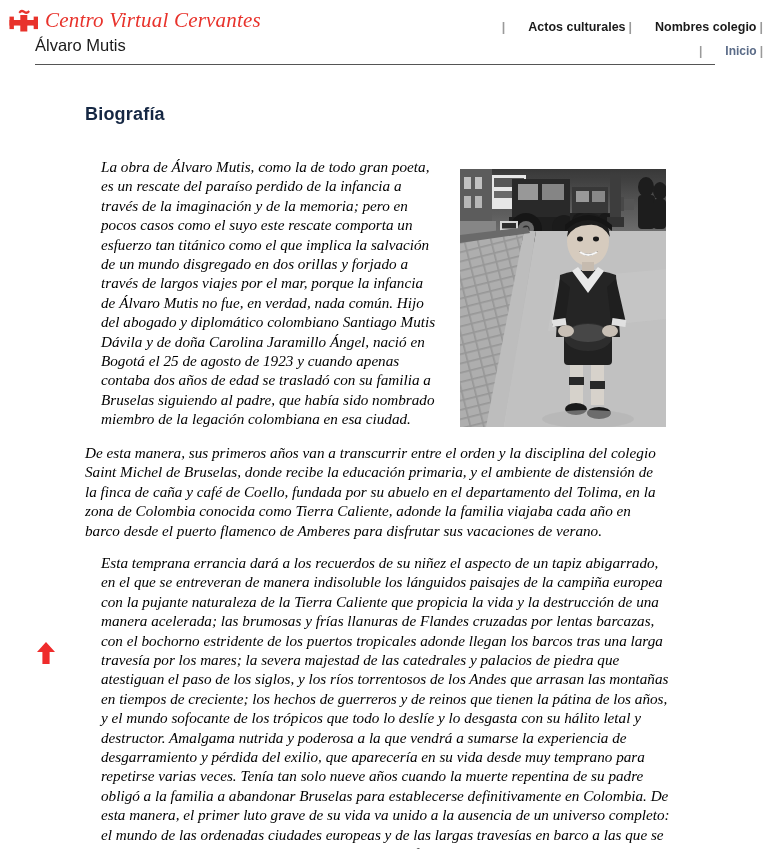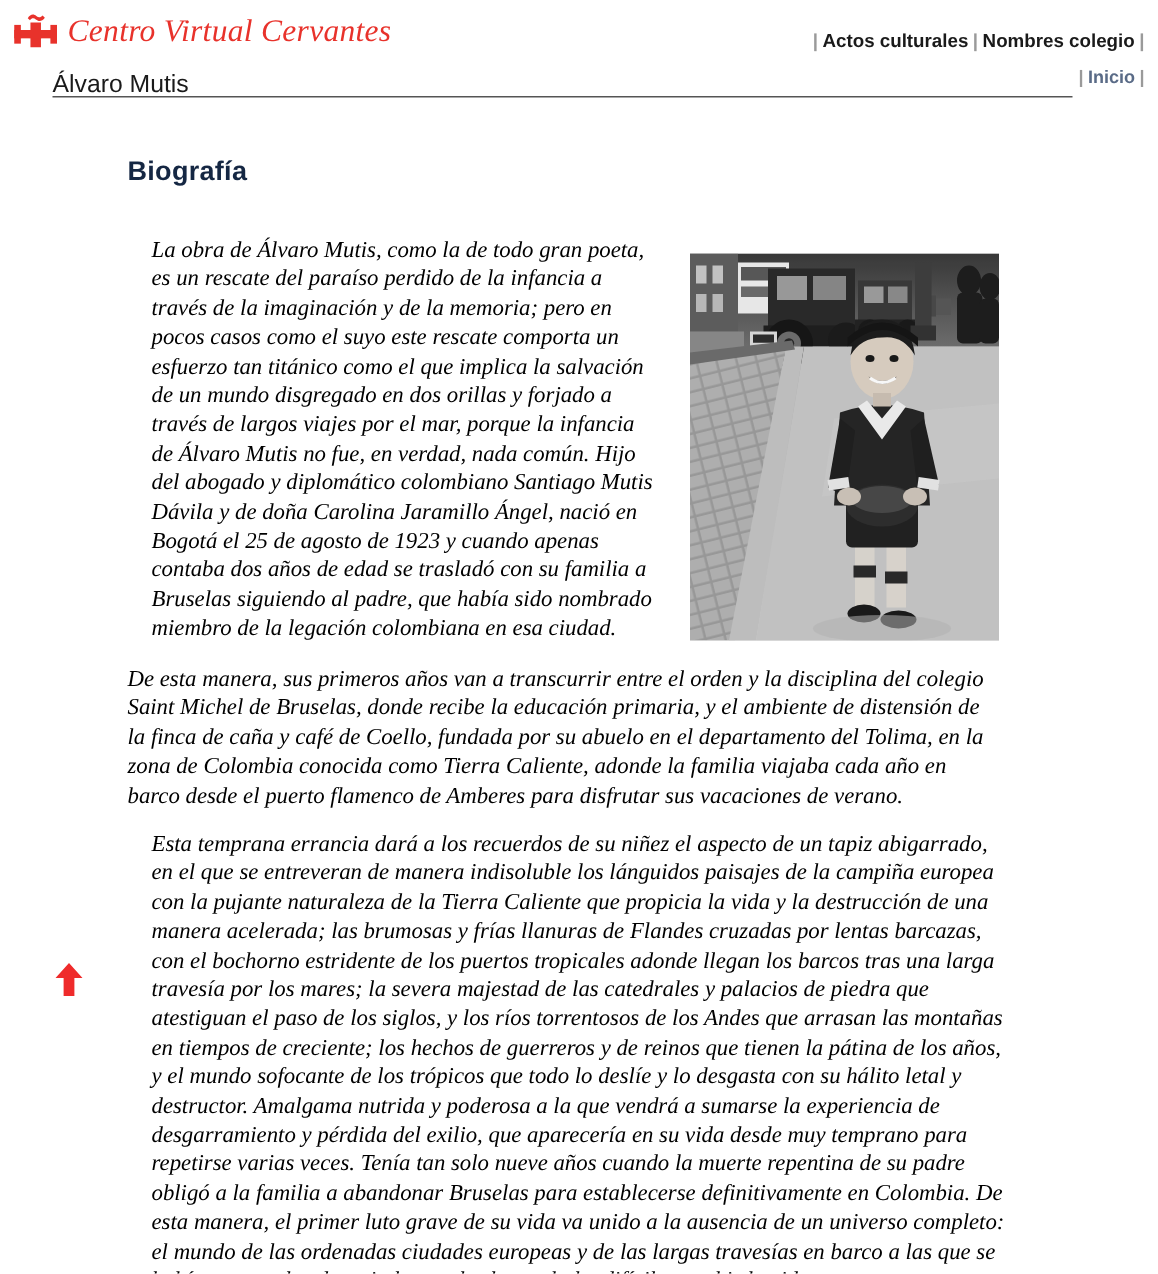--- a/index.html
+++ b/index.html
@@ -50,21 +50,20 @@
   }
 
   .section-title {
     position: absolute;
     left: 35px;
     top: 36px;
     font-size: 16.5px;
     color: #1a1a1a;
     font-weight: 400;
     white-space: nowrap;
-    margin-top: 11px;
   }
 
   .nav-top {
     position: absolute;
     right: 6px;
     top: 20px;
     font-size: 12.5px;
     font-weight: bold;
     white-space: nowrap;
     color: #1a1a1a;
@@ -74,20 +73,21 @@
     right: 6px;
     top: 44px;
     font-size: 12px;
     font-weight: bold;
     white-space: nowrap;
     color: #5a6b87;
   }
   .nav-top a, .nav-second a {
     text-decoration: none;
     color: inherit;
+    margin-left: 20px;
   }
   .sep {
     color: #9a9a9a;
     font-weight: bold;
     padding: 0 3px;
   }
 
   .header-rule {
     position: absolute;
     left: 35px;

